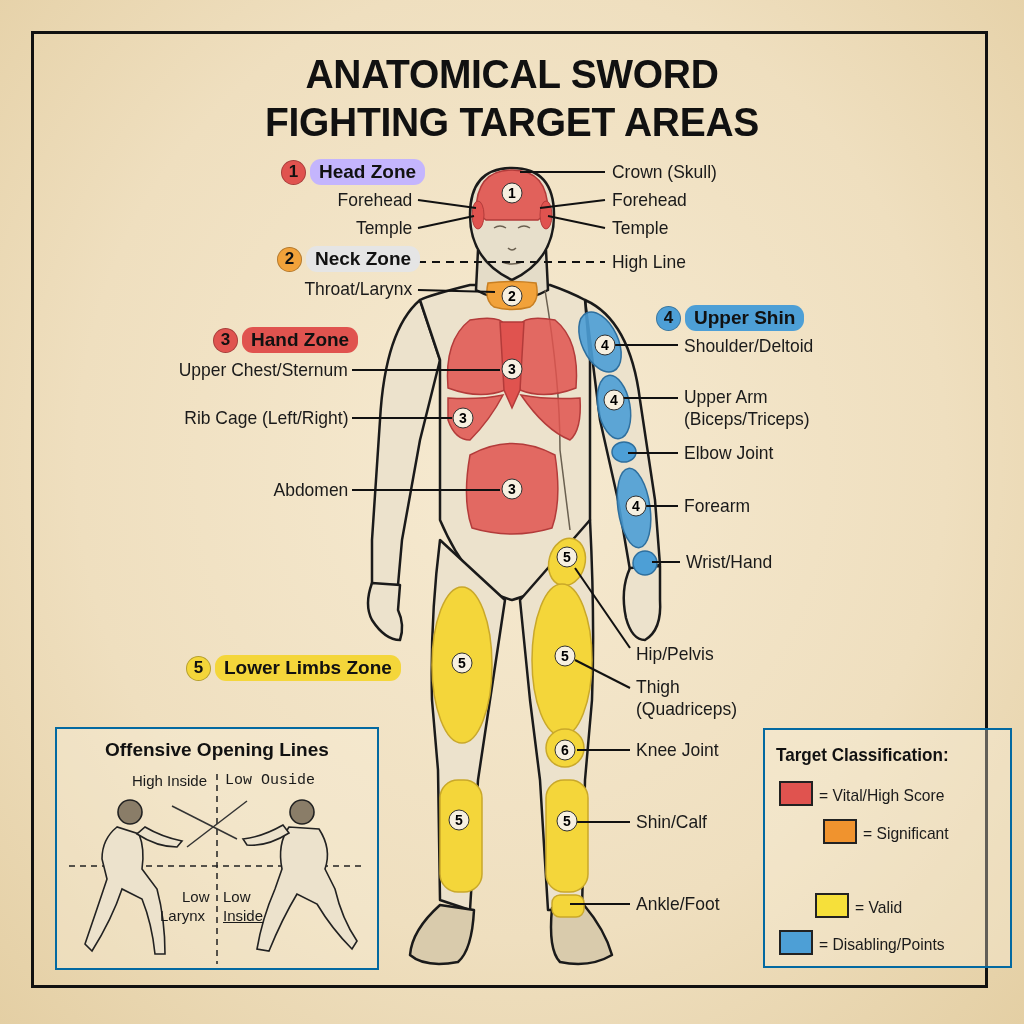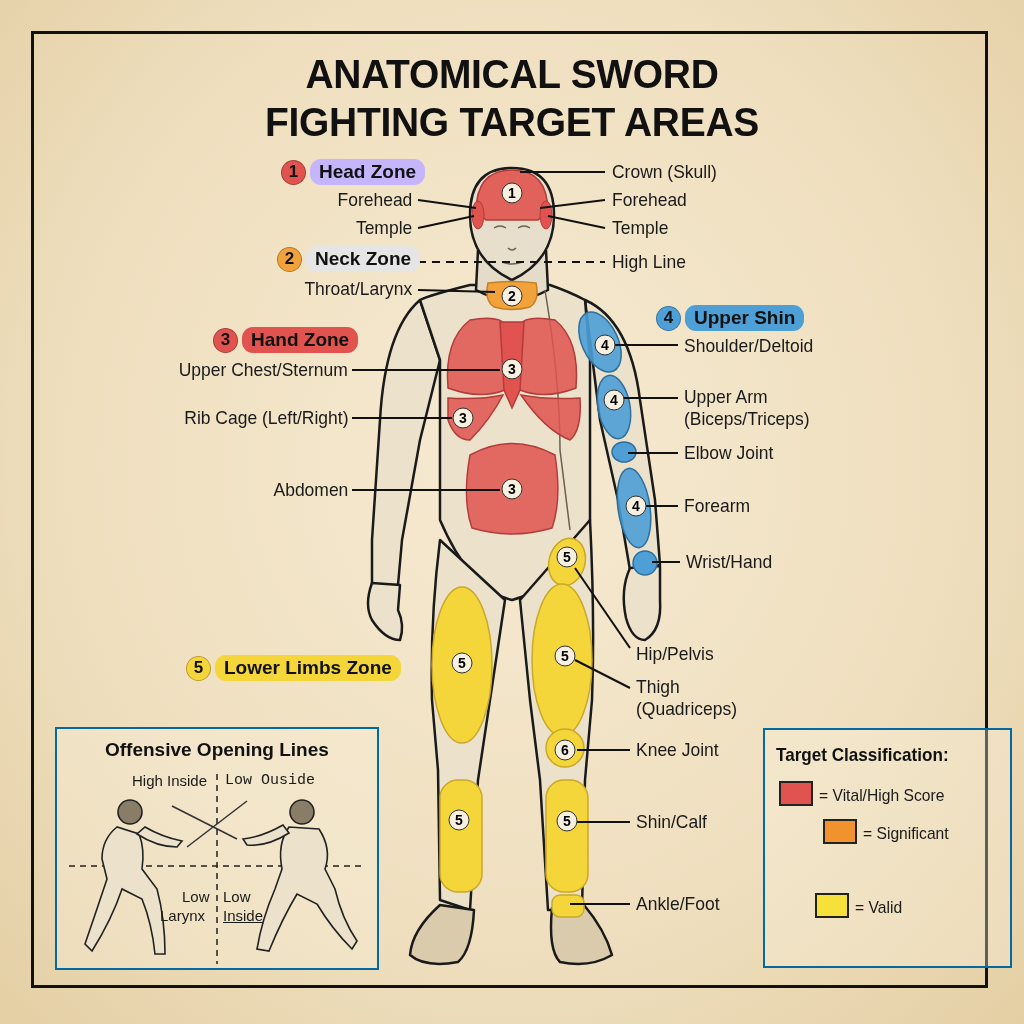--- a/index.html
+++ b/index.html
@@ -271,13 +271,17 @@
     <span class="legend-text">= Vital/High Score</span>
   </div>
   <div class="legend-row" style="top:89px;padding-left:44px;">
     <span class="swatch" style="background:#f0932e"></span>
     <span class="legend-text">= Significant</span>
   </div>
   <div class="legend-row" style="top:163px;padding-left:36px;">
     <span class="swatch" style="background:#f6e03a"></span>
     <span class="legend-text">= Valid</span>
   </div>
+  <div class="legend-row" style="top:200px;">
+    <span class="swatch" style="background:#4d9fd6"></span>
+    <span class="legend-text">= Disabling/Points</span>
+  </div>
 </div>
 
 </body></html>

